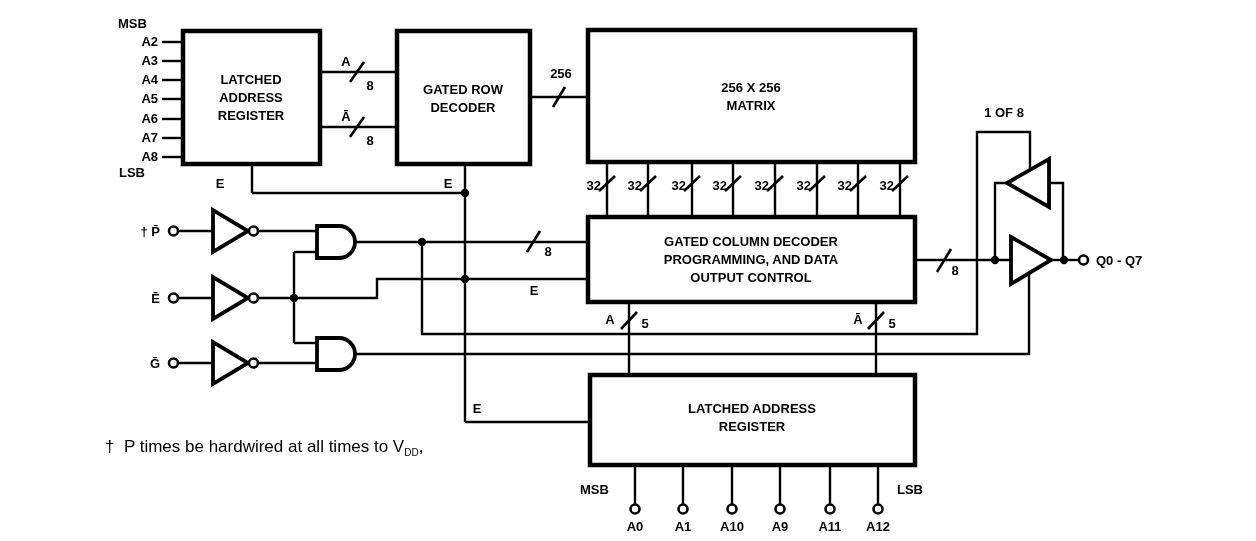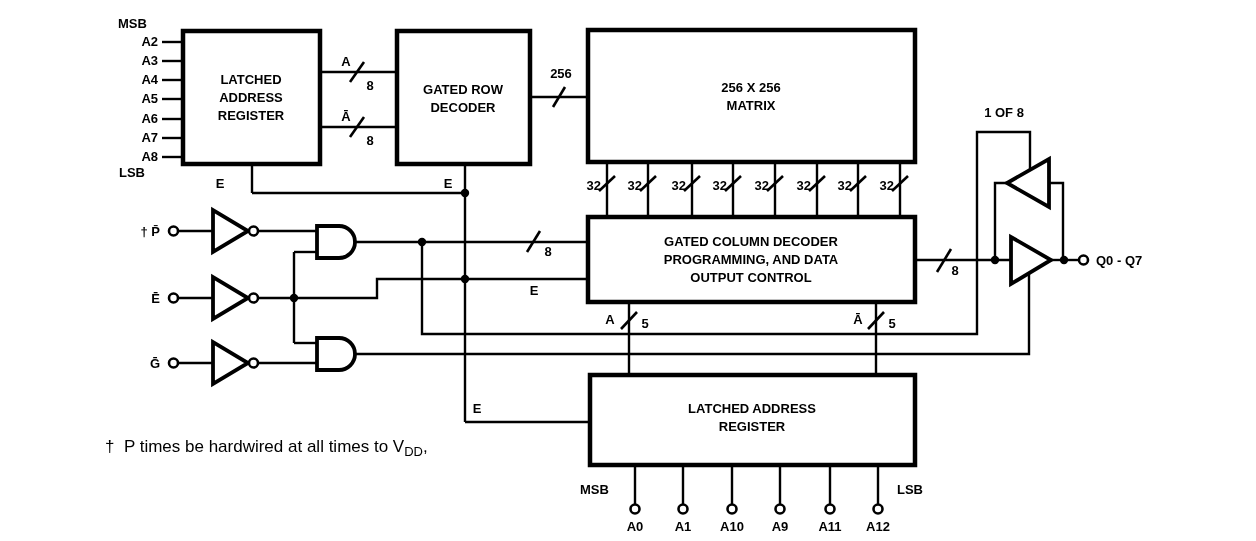--- a/index.html
+++ b/index.html
@@ -12,21 +12,21 @@
   .box{fill:#fff;stroke:var(--ink,#000);stroke-width:4.5;}
   .wire{fill:none;stroke:var(--ink,#000);stroke-width:2.4;}
   .gate{fill:#fff;stroke:var(--ink,#000);stroke-width:3.8;stroke-linejoin:miter;}
   .slash{fill:none;stroke:var(--ink,#000);stroke-width:2.6;}
   .dot{fill:var(--ink,#000);stroke:none;}
   .term{fill:#fff;stroke:var(--ink,#000);stroke-width:2.6;}
   .footnote{position:absolute;left:95px;top:437px;color:var(--ink,#000);
             font-size:17px;line-height:19px;font-weight:400;}
   .footnote .l1{padding-left:10px;white-space:pre;}
   .footnote .l2{white-space:pre;}
-  .footnote sub{font-size:13px;line-height:0;}
+  .footnote sub{font-size:10px;line-height:0;}
 </style>
 </head>
 <body>
 
 <div class="stage">
 <svg width="1256" height="541" viewBox="0 0 1256 541">
 
   <g>
 
     <path class="wire" d="M162,42 H183"></path>

